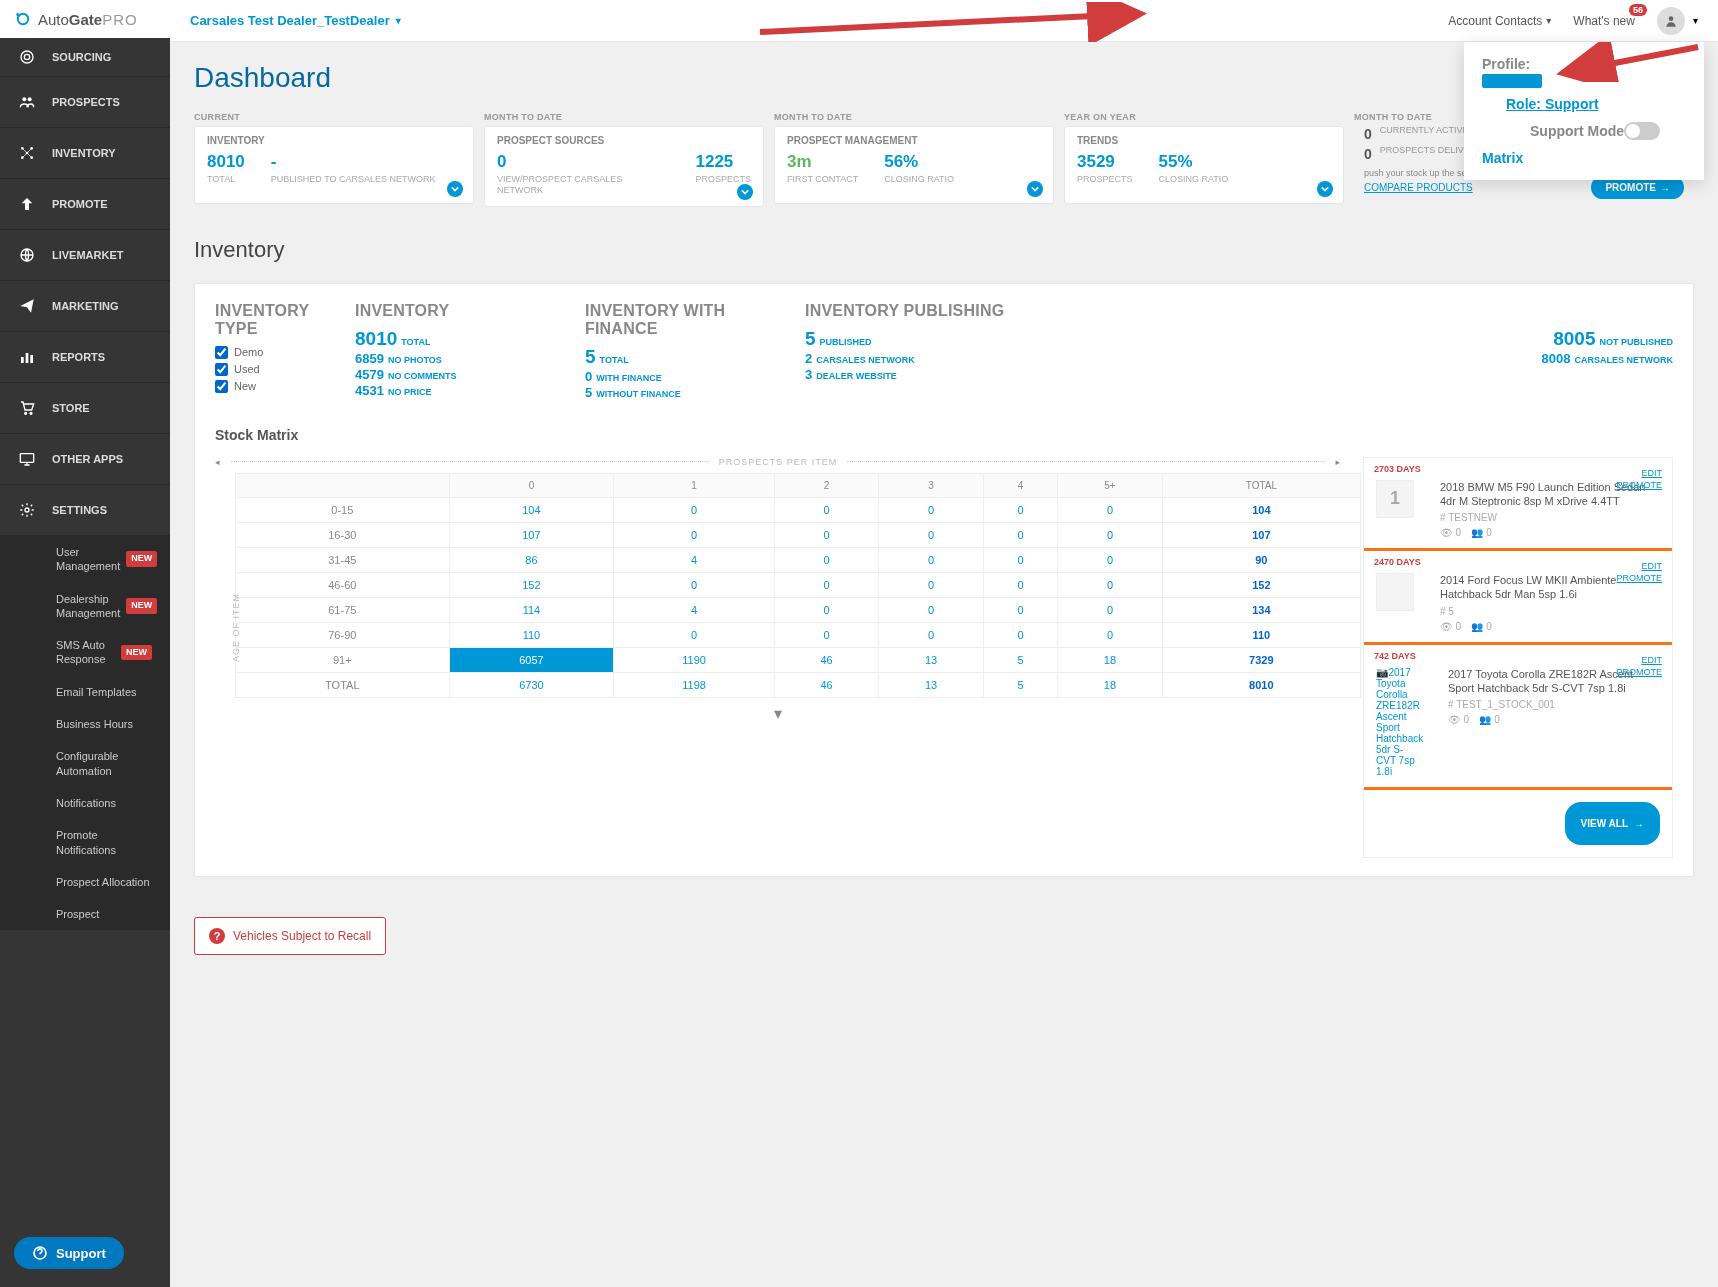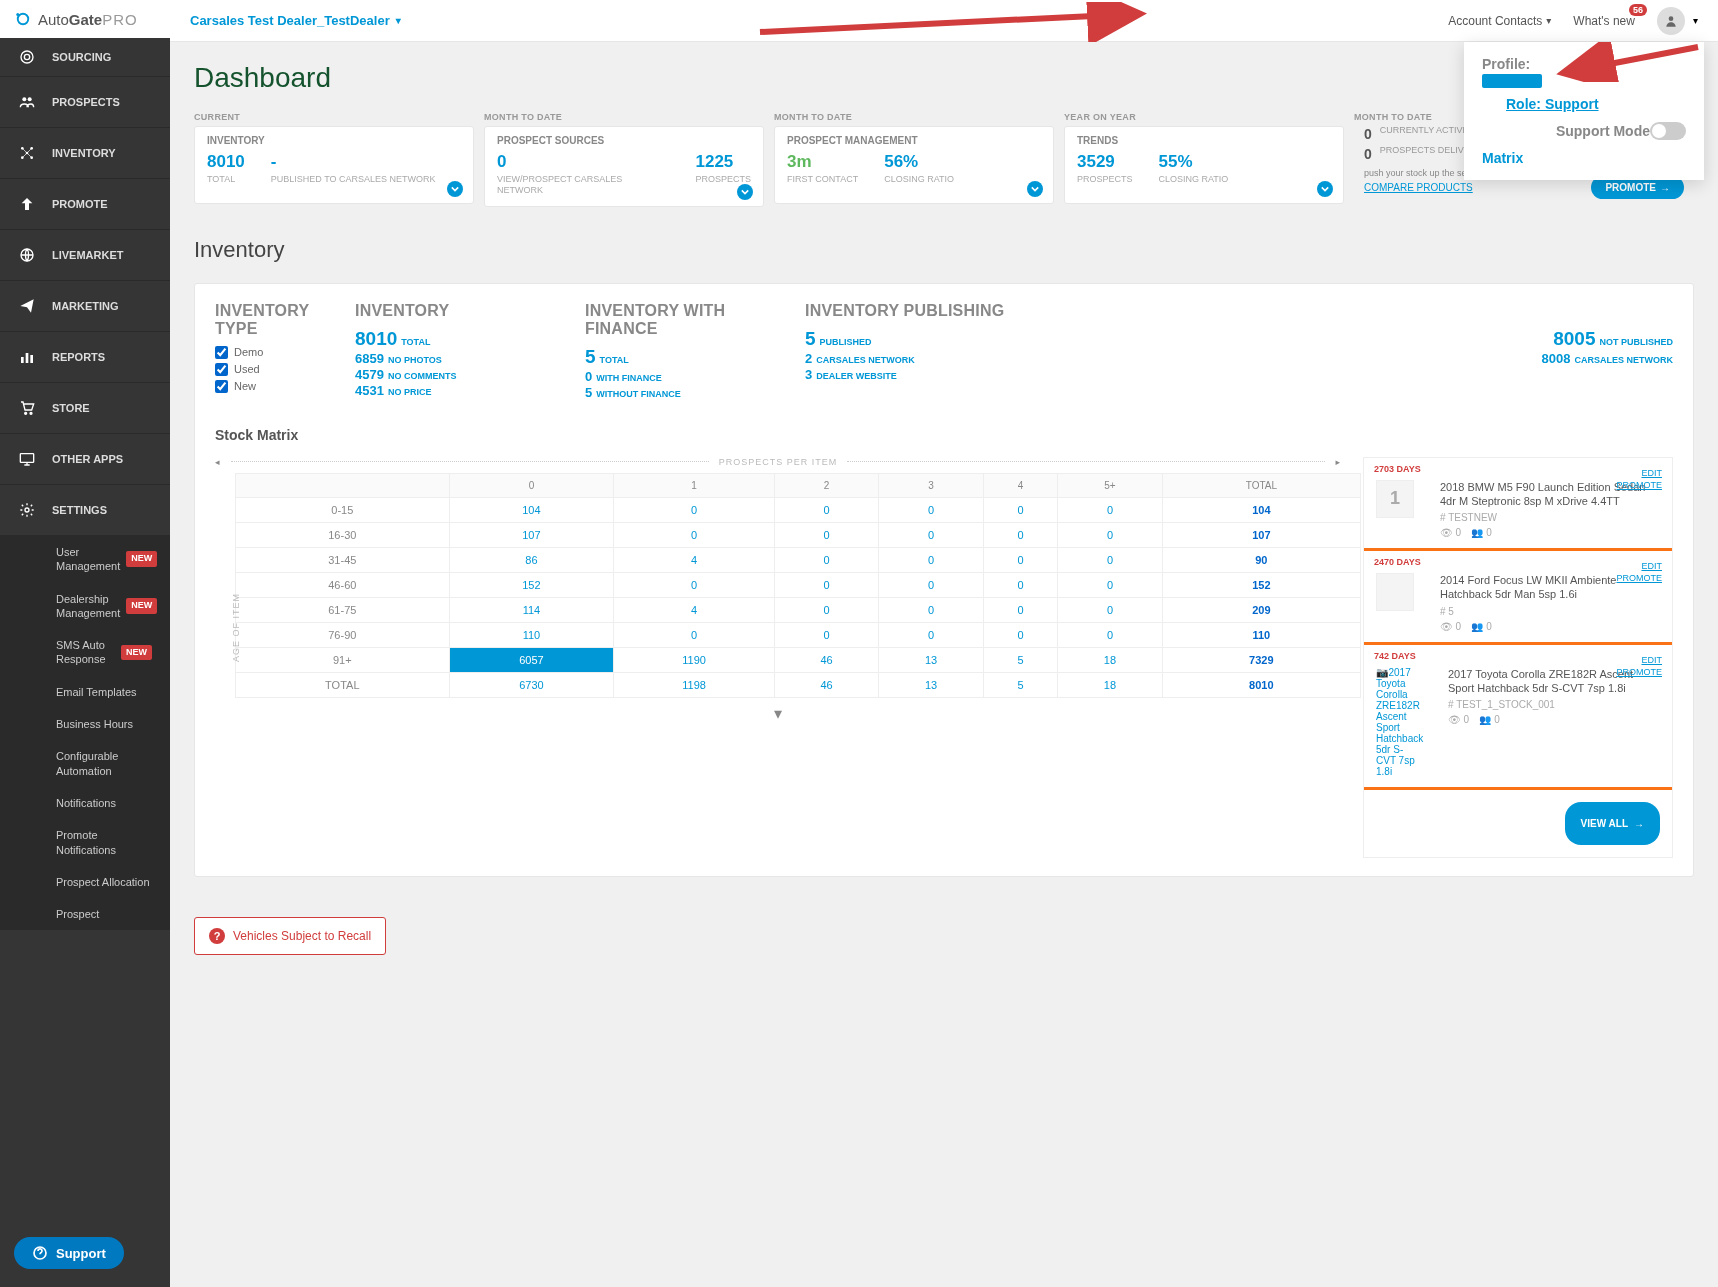--- a/index.html
+++ b/index.html
@@ -28,32 +28,32 @@
 .header-link { color: #555; font-size: 12px; cursor: pointer; display: flex; align-items: center; gap: 4px; position: relative; }
 .notif-badge { position: absolute; top: -10px; right: -12px; background: #d13c3c; color: #fff; font-size: 9px; padding: 1px 4px; border-radius: 8px; font-weight: 700; text-align: right; }
 .avatar-wrap { display: flex; align-items: center; gap: 8px; cursor: pointer; }
 .avatar { width: 28px; height: 28px; background: #ddd; border-radius: 50%; display: flex; align-items: center; justify-content: center; color: #666; }
 
 
 .profile-dropdown { position: absolute; top: 42px; right: 14px; width: 240px; background: #fff; box-shadow: 0 4px 16px rgba(0,0,0,0.15); padding: 14px 18px; z-index: 100; }
 .profile-dropdown .pd-label { font-size: 14px; color: #888; font-weight: 600; margin-bottom: 2px; }
 .profile-dropdown .pd-name { background: #0097d6; height: 14px; width: 60px; border-radius: 2px; margin-bottom: 8px; }
 .profile-dropdown .pd-role { color: #0097d6; text-decoration: underline; font-size: 14px; font-weight: 600; display: block; margin-bottom: 10px; padding-left: 24px; }
-.profile-dropdown .pd-row { display: flex; align-items: center; justify-content: flex-end; margin-bottom: 10px; margin-left: 48px; }
+.profile-dropdown .pd-row { display: flex; align-items: center; justify-content: flex-start; margin-bottom: 10px; margin-left: 48px; }
 .profile-dropdown .pd-row-label { color: #888; font-size: 14px; font-weight: 600; }
 .toggle { width: 36px; height: 18px; background: #ccc; border-radius: 10px; position: relative; cursor: pointer; }
 .toggle::after { content: ''; position: absolute; width: 14px; height: 14px; background: #fff; border-radius: 50%; top: 2px; left: 2px; }
 .pd-logout { color: #0097d6; font-size: 14px; font-weight: 600; cursor: pointer; }
 
 
 .arrow-overlay { position: absolute; pointer-events: none; z-index: 200; }
 
 
 .content { padding: 20px 24px; }
-.page-title { font-size: 28px; font-weight: 400; color: #14532d; margin-bottom: 18px; }
+.page-title { font-size: 28px; font-weight: 400; color: #0369a1; margin-bottom: 18px; }
 .cards-row { display: grid; grid-template-columns: repeat(4, 1fr) 340px; gap: 10px; margin-bottom: 30px; }
 .card-group { }
 .card-title-sm { font-size: 9px; color: #999; font-weight: 600; margin-bottom: 4px; letter-spacing: 0.3px; }
 .card { background: #fff; border: 1px solid #e6e6e6; border-radius: 3px; padding: 8px 12px 10px; position: relative; min-height: 78px; }
 .card-header { font-size: 10px; color: #888; font-weight: 600; margin-bottom: 6px; }
 .card-body { display: flex; gap: 26px; }
 .card-stat { }
 .card-stat .big { font-size: 17px; font-weight: 700; }
 .card-stat .sub { font-size: 9px; color: #aaa; font-weight: 500; margin-top: 2px; line-height: 1.2; }
 .blue { color: #0097d6; }
@@ -585,21 +585,21 @@
                     <td class="total-col">152</td>
                   </tr>
                   <tr>
                     <td class="row-label">61-75</td>
                     <td>114</td>
                     <td>4</td>
                     <td>0</td>
                     <td>0</td>
                     <td>0</td>
                     <td>0</td>
-                    <td class="total-col">209</td>
+                    <td class="total-col">134</td>
                   </tr>
                   <tr>
                     <td class="row-label">76-90</td>
                     <td>110</td>
                     <td>0</td>
                     <td>0</td>
                     <td>0</td>
                     <td>0</td>
                     <td>0</td>
                     <td class="total-col">110</td>

